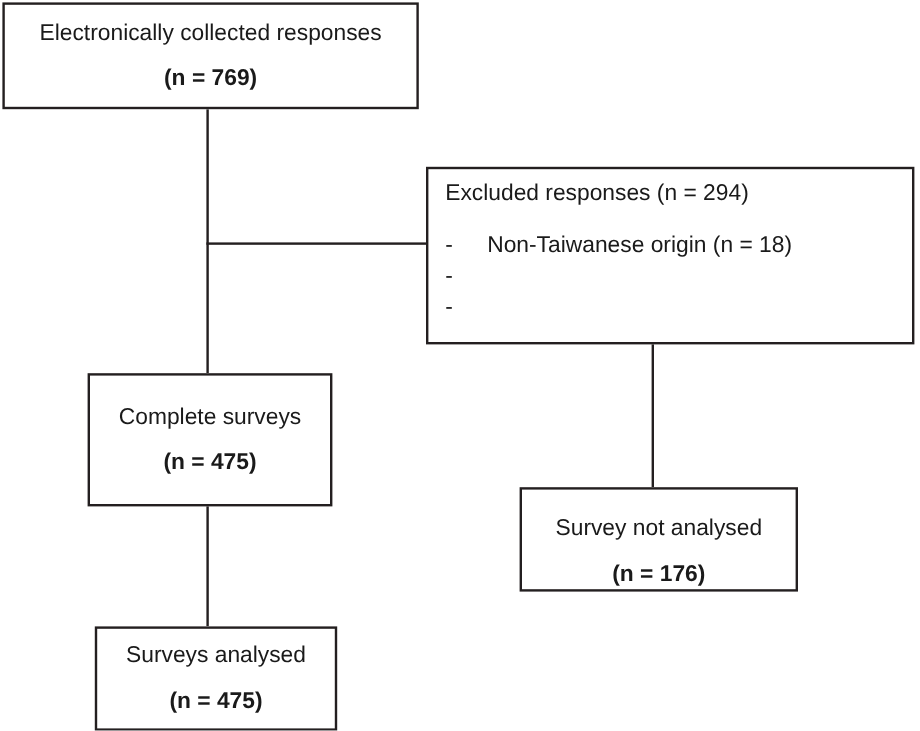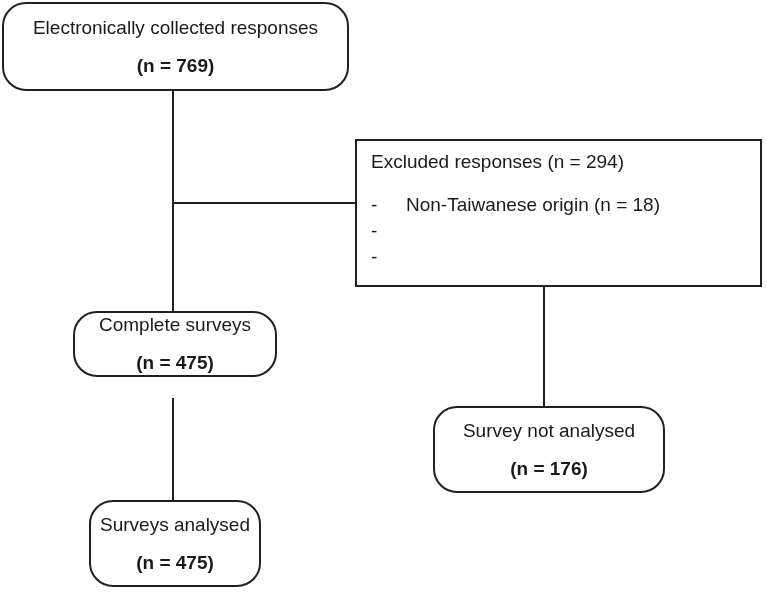--- a/index.html
+++ b/index.html
@@ -23,21 +23,20 @@
     box-sizing: border-box;
     border: 2px solid #231f20;
     background: #ffffff;
     z-index: 2;
   }
   .node-center {
     display: flex;
     flex-direction: column;
     align-items: center;
     justify-content: center;
-    border-radius: 24px;
   }
   .line1, .line2 {
     font-size: 19px;
     line-height: 24px;
     white-space: nowrap;
   }
   .line2 { margin-top: 14px; font-weight: bold; }
 
   
   .excl-head {
@@ -103,28 +102,28 @@
       </div>
       <div class="excl-item">
         <span class="excl-dash">-</span>
       </div>
       <div class="excl-item">
         <span class="excl-dash">-</span>
       </div>
     </div>
   </div>
 
-  <div class="node node-center" style="left:73px; top:311px; width:204px; height:66px;">
+  <div class="node node-center" style="left:73px; top:311px; width:204px; height:111px;">
     <div class="line1">Complete surveys</div>
     <div class="line2">(n = 475)</div>
   </div>
 
-  <div class="node node-center" style="left:433px; top:406px; width:232px; height:87px;">
+  <div class="node node-center" style="left:433px; top:406px; width:232px; height:87px;justify-content:flex-end;">
     <div class="line1">Survey not analysed</div>
     <div class="line2">(n = 176)</div>
   </div>
 
-  <div class="node node-center" style="left:79px; top:500px; width:172px; height:87px;margin-left:10px;">
+  <div class="node node-center" style="left:79px; top:522px; width:202px; height:87px;">
     <div class="line1">Surveys analysed</div>
     <div class="line2">(n = 475)</div>
   </div>
 
 </div>
 
 </body></html>

